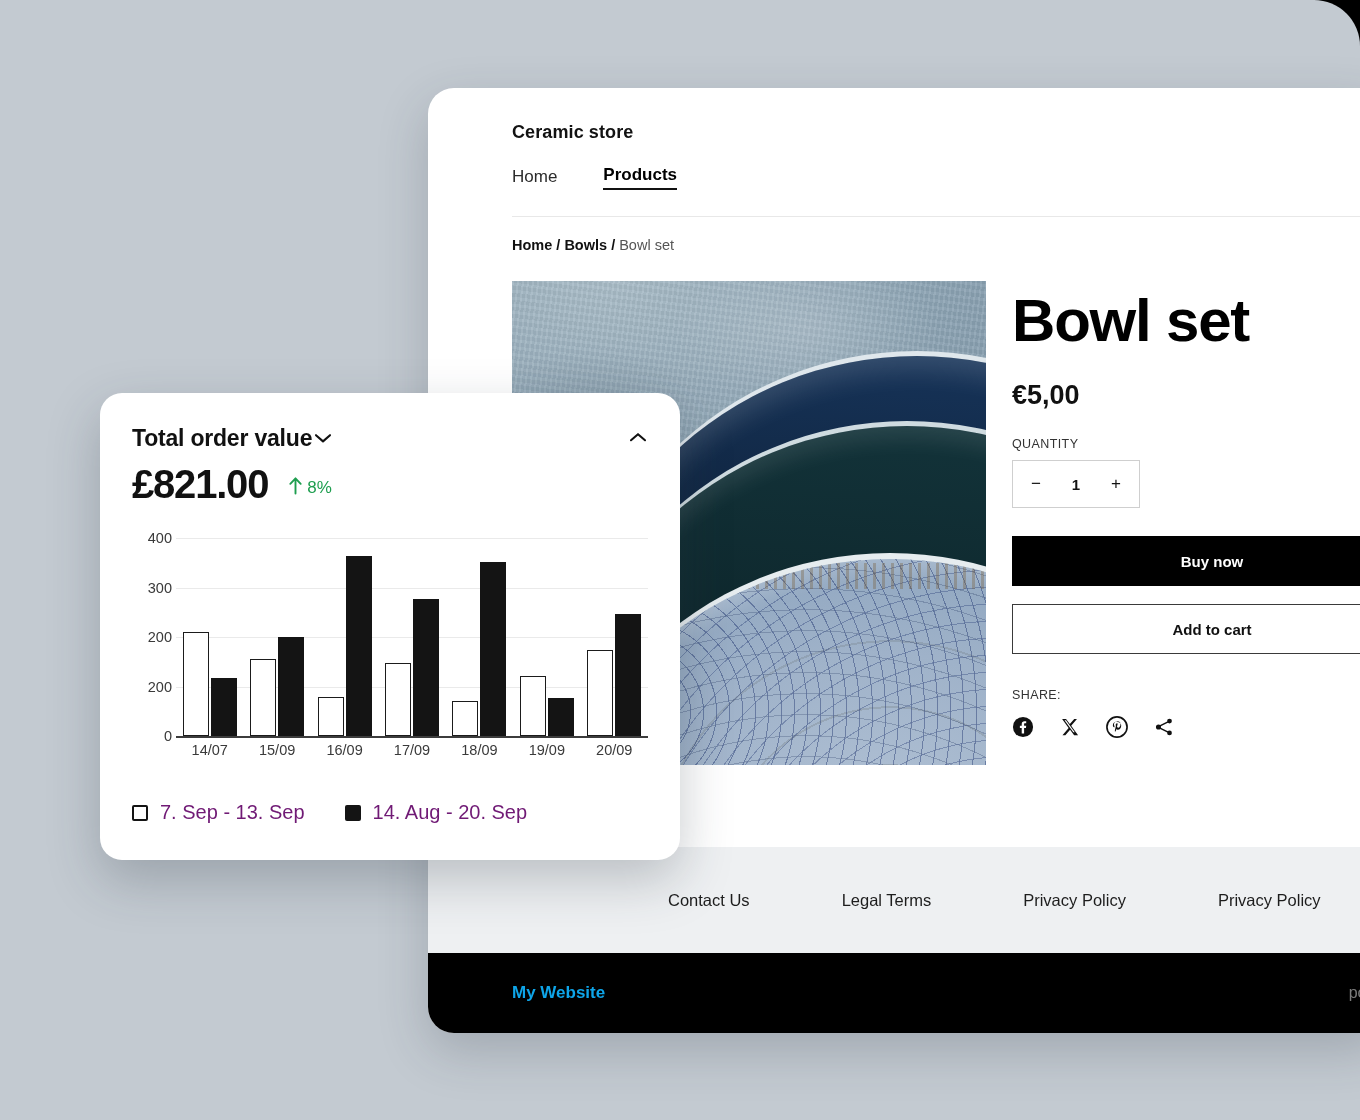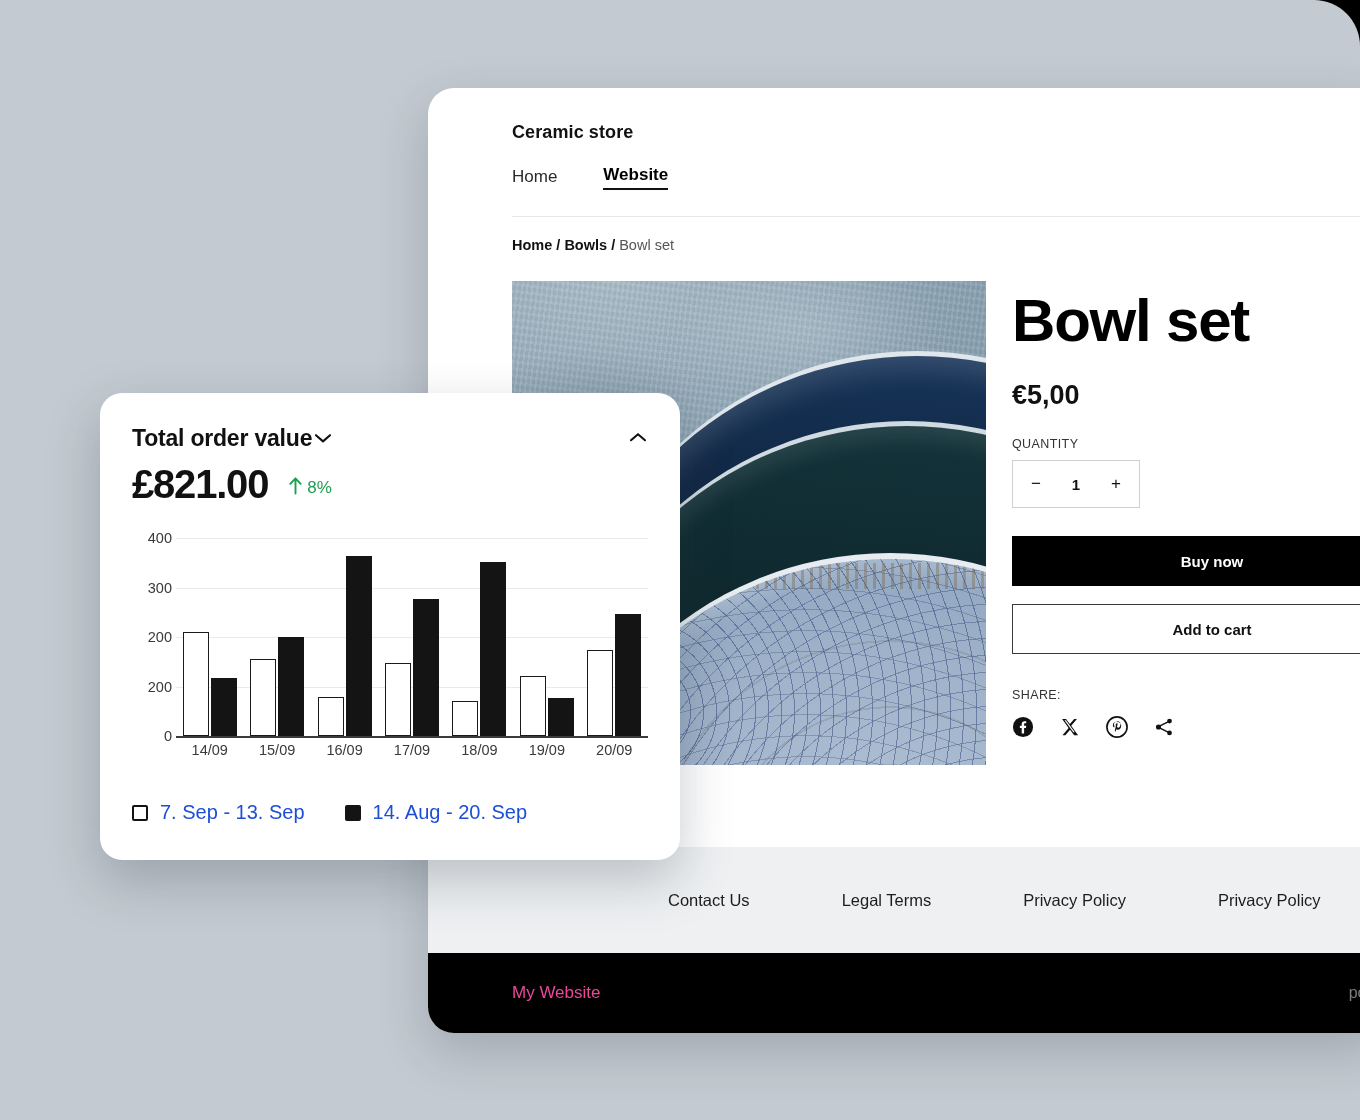--- a/index.html
+++ b/index.html
@@ -208,21 +208,21 @@
     padding-left: 240px; gap: 92px;
     font-size: 16.5px; color: #1d1d1d;
   }
   .foot-links span { cursor: pointer; white-space: nowrap; }
   .foot-bar {
     position: absolute; left: 0; right: 0; bottom: 0;
     height: 80px; background: #000;
     display: flex; align-items: center; justify-content: space-between;
     padding: 0 0 0 84px;
   }
-  .foot-bar .brand { color: #ec4899; font-size: 17px; font-weight: normal; }
+  .foot-bar .brand { color: #0ea5e9; font-size: 17px; font-weight: bold; }
   .foot-bar .powered {
     color: #7b7b7b; font-size: 16px;
     margin-right: -22px; white-space: nowrap;
   }
 
   
   #card {
     position: absolute;
     left: 100px; top: 393px;
     width: 580px; height: 467px;
@@ -292,34 +292,34 @@
 
   
   .legend {
     position: absolute; left: 32px; bottom: 36px;
     display: flex; align-items: center; gap: 40px;
   }
   .lg { display: flex; align-items: center; gap: 12px; cursor: pointer; }
   .lg .swatch { width: 16px; height: 16px; border-radius: 2px; }
   .lg .swatch.hollow { background: #fff; border: 2px solid #141414; }
   .lg .swatch.solid { background: #141414; }
-  .lg .ltxt { font-size: 20px; color: #1d4ed8; }
+  .lg .ltxt { font-size: 20px; color: #701a75; }
 </style>
 </head>
 <body>
 
 <div id="stage">
 
   <div id="site-panel">
 
     <div class="site-head">
       <div class="store-name">Ceramic store</div>
       <div class="site-nav">
         <span class="nav-link">Home</span>
-        <span class="nav-link active">Website</span>
+        <span class="nav-link active">Products</span>
       </div>
       <div class="head-rule"></div>
     </div>
 
     <div class="crumb">
       <b>Home</b>
       <span class="sep">/</span>
       <b>Bowls</b>
       <span class="sep">/</span>
       <span>Bowl set</span>
@@ -472,21 +472,21 @@
               <div class="bar prev" style="height: 60.39px;"></div>
               <div class="bar curr" style="height: 37.62px;"></div>
             </div>
             <div class="group">
               <div class="bar prev" style="height: 85.635px;"></div>
               <div class="bar curr" style="height: 122.265px;"></div>
             </div>
           </div>
         </div>
       <div class="xlabels" id="xlabels">
-          <div class="xl">14/09</div>
+          <div class="xl">14/07</div>
           <div class="xl">15/09</div>
           <div class="xl">16/09</div>
           <div class="xl">17/09</div>
           <div class="xl">18/09</div>
           <div class="xl">19/09</div>
           <div class="xl">20/09</div>
         </div>
     </div>
 
     <div class="legend">

